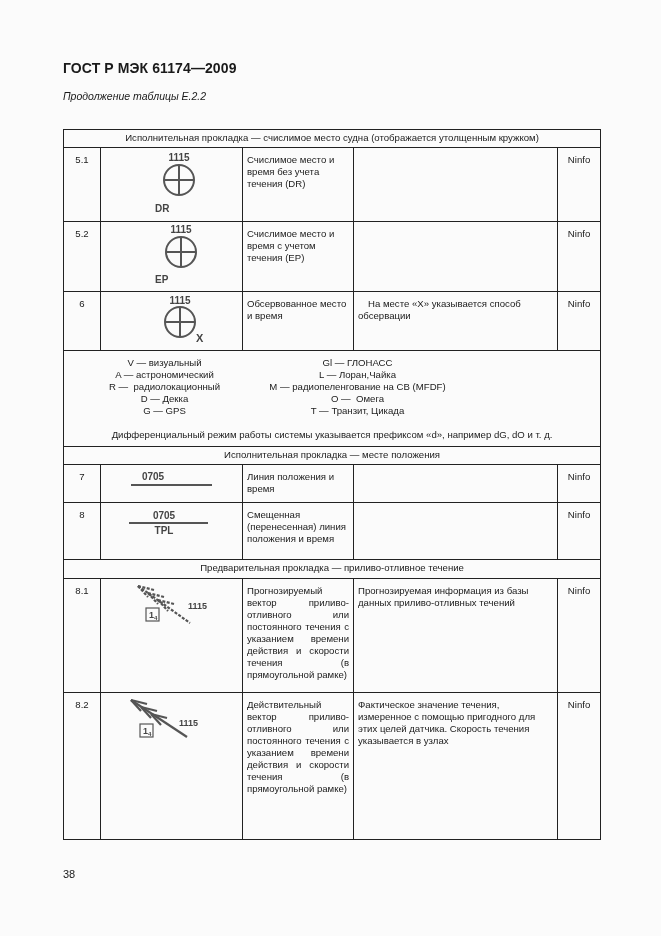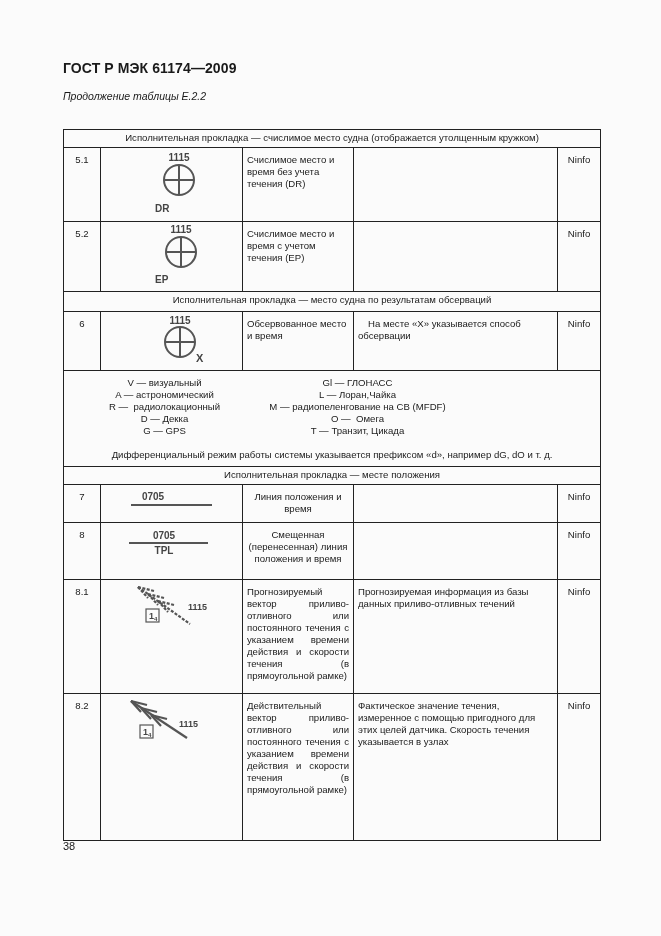--- a/index.html
+++ b/index.html
@@ -1,28 +1,28 @@
 <!DOCTYPE html>
 <html><head>
 <meta charset="utf-8">
 <style>
   html, body { margin:0; padding:0; }
   body { width:661px; height:936px; background:#fbfbfb; position:relative; overflow:hidden;
          font-family:"Liberation Sans", sans-serif; color:#1a1a1a; }
   .header { position:absolute; left:63px; top:60px; font-weight:bold; font-size:14px; letter-spacing:0.1px; }
   .caption { position:absolute; left:63px; top:90px; font-style:italic; font-size:10.5px; }
-  .pagenum { position:absolute; left:63px; top:840px; font-size:11px;text-align:center; }
+  .pagenum { position:absolute; left:63px; top:868px; font-size:11px;text-align:center; }
   table { position:absolute; left:63px; top:107px; width:537px; border-collapse:collapse; table-layout:fixed; font-size:9.6px; line-height:12px;margin-top:22px; }
   td { border:1px solid #222; vertical-align:top; padding:3px 4px; }
   td.sec { text-align:center; padding:2px 4px 3px; }
   td.num { text-align:center; padding-top:6px; }
   td.nfo { text-align:center; padding-top:6px; }
   td.desc { padding-top:6px; }
   td.desc.j { text-align:justify; }
-  td.desc.c { text-align:center; }
+  td.desc.c { }
   td.note { padding-top:6px; }
   td.sym { position:relative; padding:0; }
   .notes-block { padding:6px 2px 4px; font-size:9.6px; line-height:12px; }
   .codes { display:flex; }
   .codes .col { width:193px; }
   .codes .col div { white-space:pre; }
   .diff { margin-top:12px; }
   svg text { font-family:"Liberation Sans", sans-serif; }
 </style>
 </head>
@@ -70,23 +70,20 @@
         <line x1="80" y1="15" x2="80" y2="45" stroke="#555" stroke-width="2"></line>
         <line x1="65" y1="30" x2="95" y2="30" stroke="#555" stroke-width="2"></line>
         <text x="54" y="61" font-size="10" font-weight="bold" fill="#444">EP</text>
       </svg>
     </td>
     <td class="desc">Счислимое место и время с учетом течения (EP)</td>
     <td class="note"></td>
     <td class="nfo">Ninfo</td>
   </tr>
 
-  <tr style="height:20px">
-    <td class="sec" colspan="5">Исполнительная прокладка — место судна по результатам обсерваций</td>
-  </tr>
 
   <tr style="height:57px">
     <td class="num">6</td>
     <td class="sym">
       <svg width="141" height="55">
         <text x="79" y="12" font-size="10" font-weight="bold" fill="#444" text-anchor="middle">1115</text>
         <circle cx="79" cy="30" r="15" fill="none" stroke="#555" stroke-width="2"></circle>
         <line x1="79" y1="15" x2="79" y2="45" stroke="#555" stroke-width="2"></line>
         <line x1="64" y1="30" x2="94" y2="30" stroke="#555" stroke-width="2"></line>
         <text x="95" y="50" font-size="11" font-weight="bold" fill="#444">X</text>
@@ -145,20 +142,23 @@
         <text x="63" y="16" font-size="10" font-weight="bold" fill="#444" text-anchor="middle">0705</text>
         <line x1="28" y1="20" x2="107" y2="20" stroke="#555" stroke-width="2"></line>
         <text x="63" y="31" font-size="10" font-weight="bold" fill="#444" text-anchor="middle">TPL</text>
       </svg>
     </td>
     <td class="desc c">Смещенная (перенесенная) линия положения и время</td>
     <td class="note"></td>
     <td class="nfo">Ninfo</td>
   </tr>
 
+  <tr style="height:19px">
+    <td class="sec" colspan="5">Предварительная прокладка — приливо-отливное течение</td>
+  </tr>
 
   <tr style="height:112px">
     <td class="num">8.1</td>
     <td class="sym">
       <svg width="141" height="110">
         <g stroke="#555" stroke-width="2.2" fill="none" stroke-dasharray="3,1.5">
           <line x1="37" y1="7" x2="89" y2="44"></line>
           <line x1="37" y1="7" x2="53" y2="11"></line>
           <line x1="37" y1="7" x2="47" y2="18"></line>
           <line x1="47" y1="14" x2="63" y2="18"></line>

